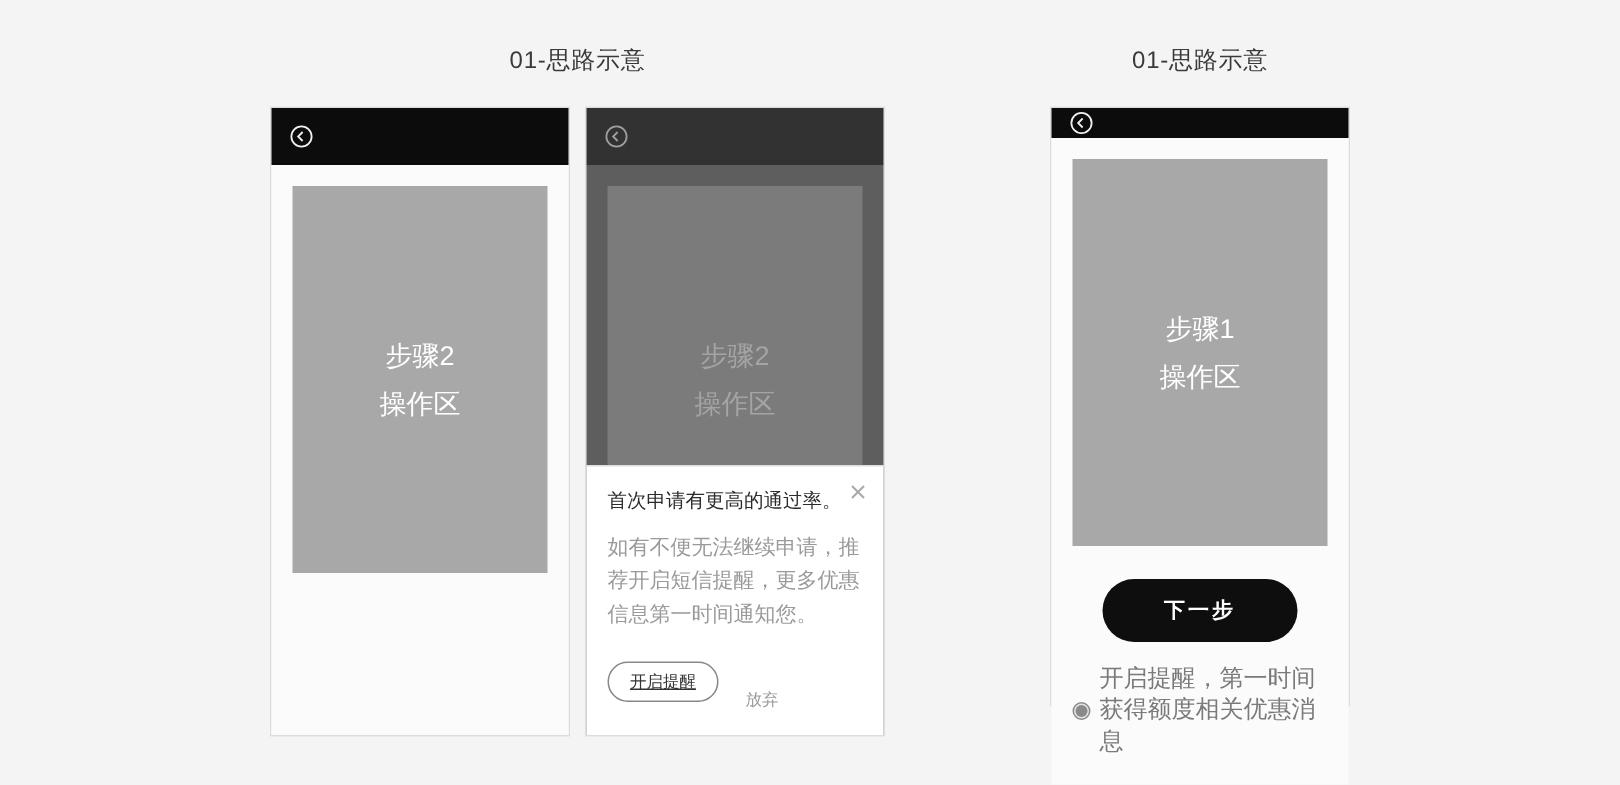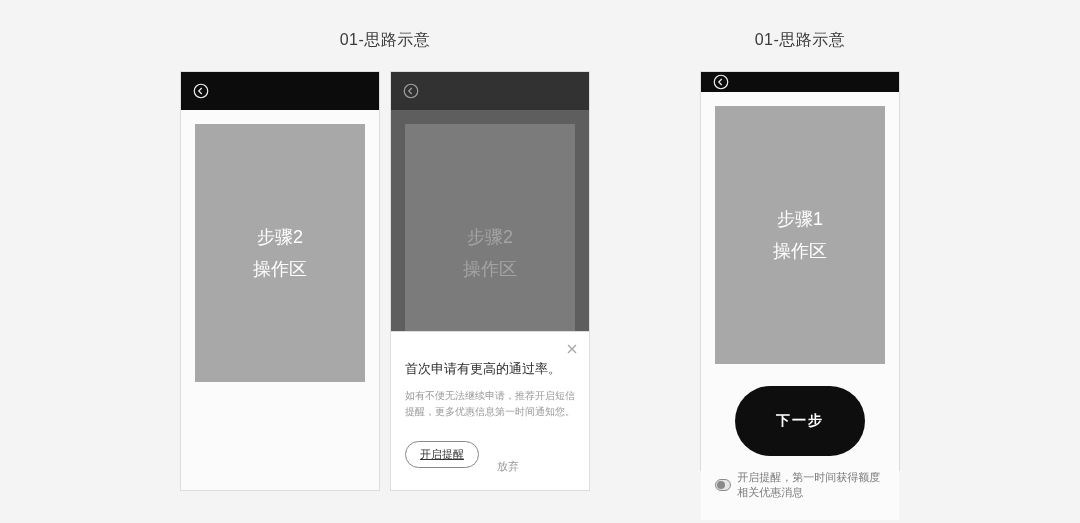--- a/index.html
+++ b/index.html
@@ -75,31 +75,31 @@
   .phone.popup-open .content-box {
     background: #7b7b7b;
     color: #a4a4a4;
   }
   .btn-primary {
     align-self: center;
     background: #0e0e0e;
     color: #fff;
     font-size: 14px;
     border-radius: 999px;
-    padding: 26px 0;
+    padding: 12px 0;
     width: 130px;
     text-align: center;
     font-weight: 600;
     letter-spacing: 2px;
   }
   .toggle-row {
     display: flex;
     align-items: center;
     gap: 6px;
-    font-size: 11px;
+    font-size: 16px;
     color: #7a7a7a;
     margin-top: -8px;
     justify-content: space-between;
   }
   .toggle {
     width: 22px; height: 12px;
     border: 1px solid #8a8a8a;
     border-radius: 999px;
     position: relative;
     background: #e6e6e6;
@@ -110,36 +110,36 @@
     left: 1px; top: 1px;
     width: 8px; height: 8px;
     border-radius: 50%;
     background: #8a8a8a;
   }
   .popup {
     position: absolute;
     left: 0; right: 0; bottom: 0;
     background: #fff;
     border-top: 1px solid #ddd;
-    padding: 28px 14px 16px;
+    padding: 14px 14px 16px;
   }
   .popup-title {
     font-size: 13px;
     color: #2c2c2c;
     margin-bottom: 10px;
   }
   .popup-close {
     position: absolute;
     right: 10px; top: 10px;
     width: 14px; height: 14px;
     display: flex; align-items: center; justify-content: center;
   }
   .popup-close svg { stroke: #aaa; }
   .popup-desc {
-    font-size: 10px;
+    font-size: 14px;
     color: #9a9a9a;
     line-height: 1.6;
     margin-bottom: 14px;
   }
   .popup-actions {
     display: flex;
     align-items: center;
     gap: 18px;
   }
   .btn-outline {

